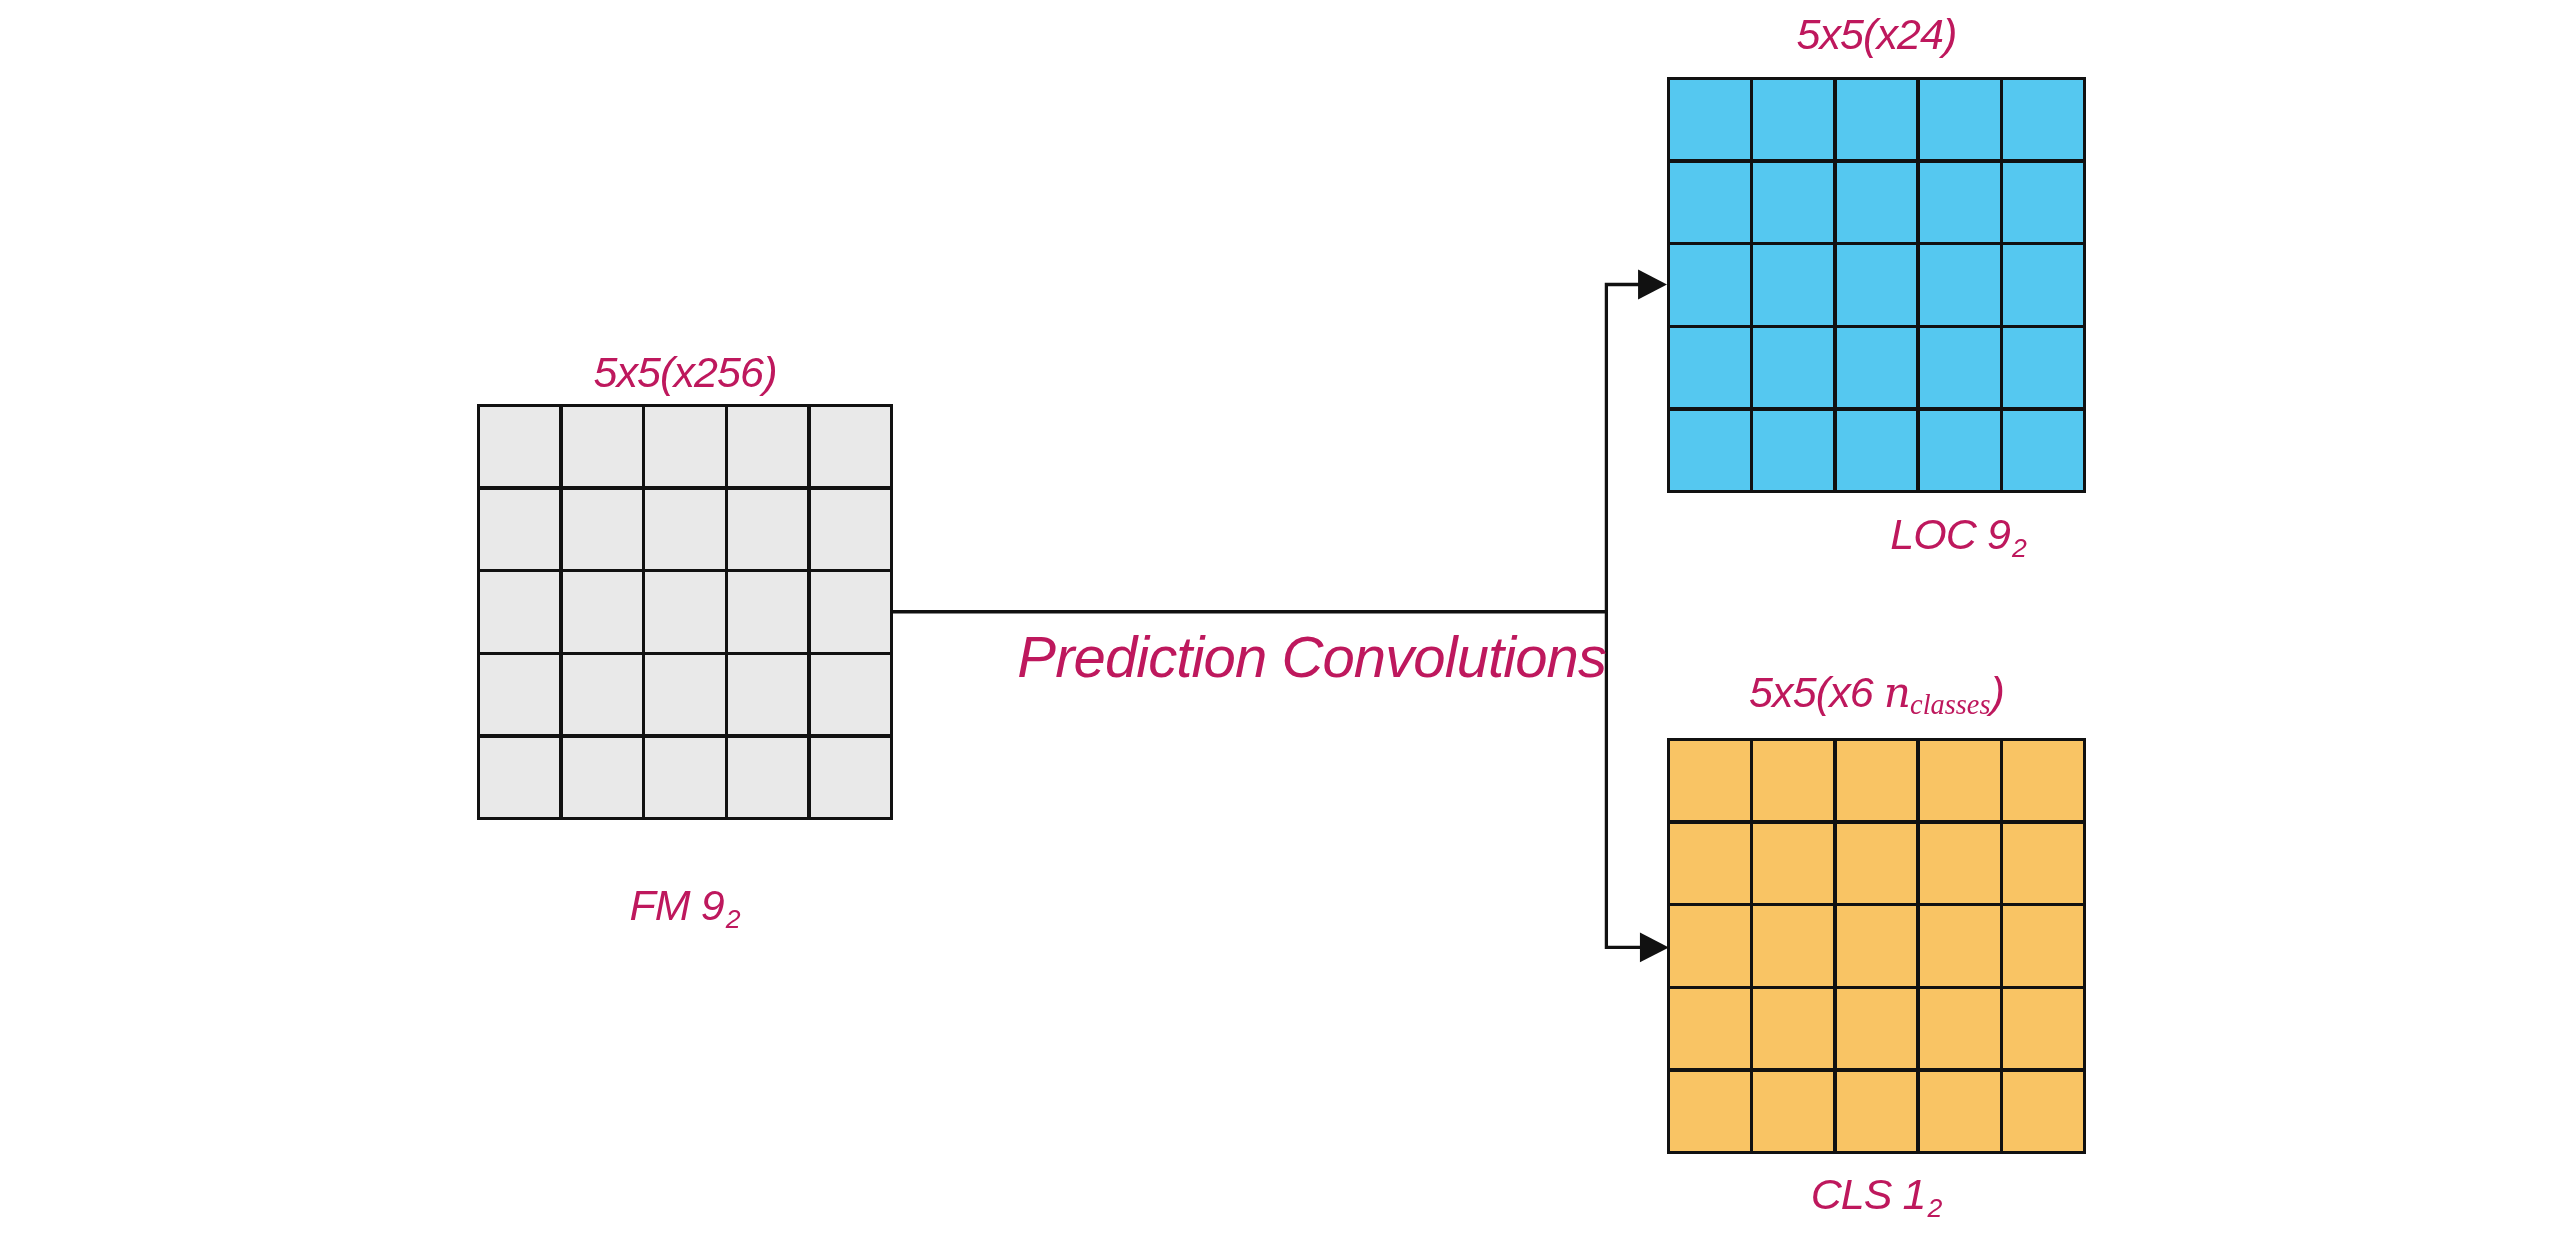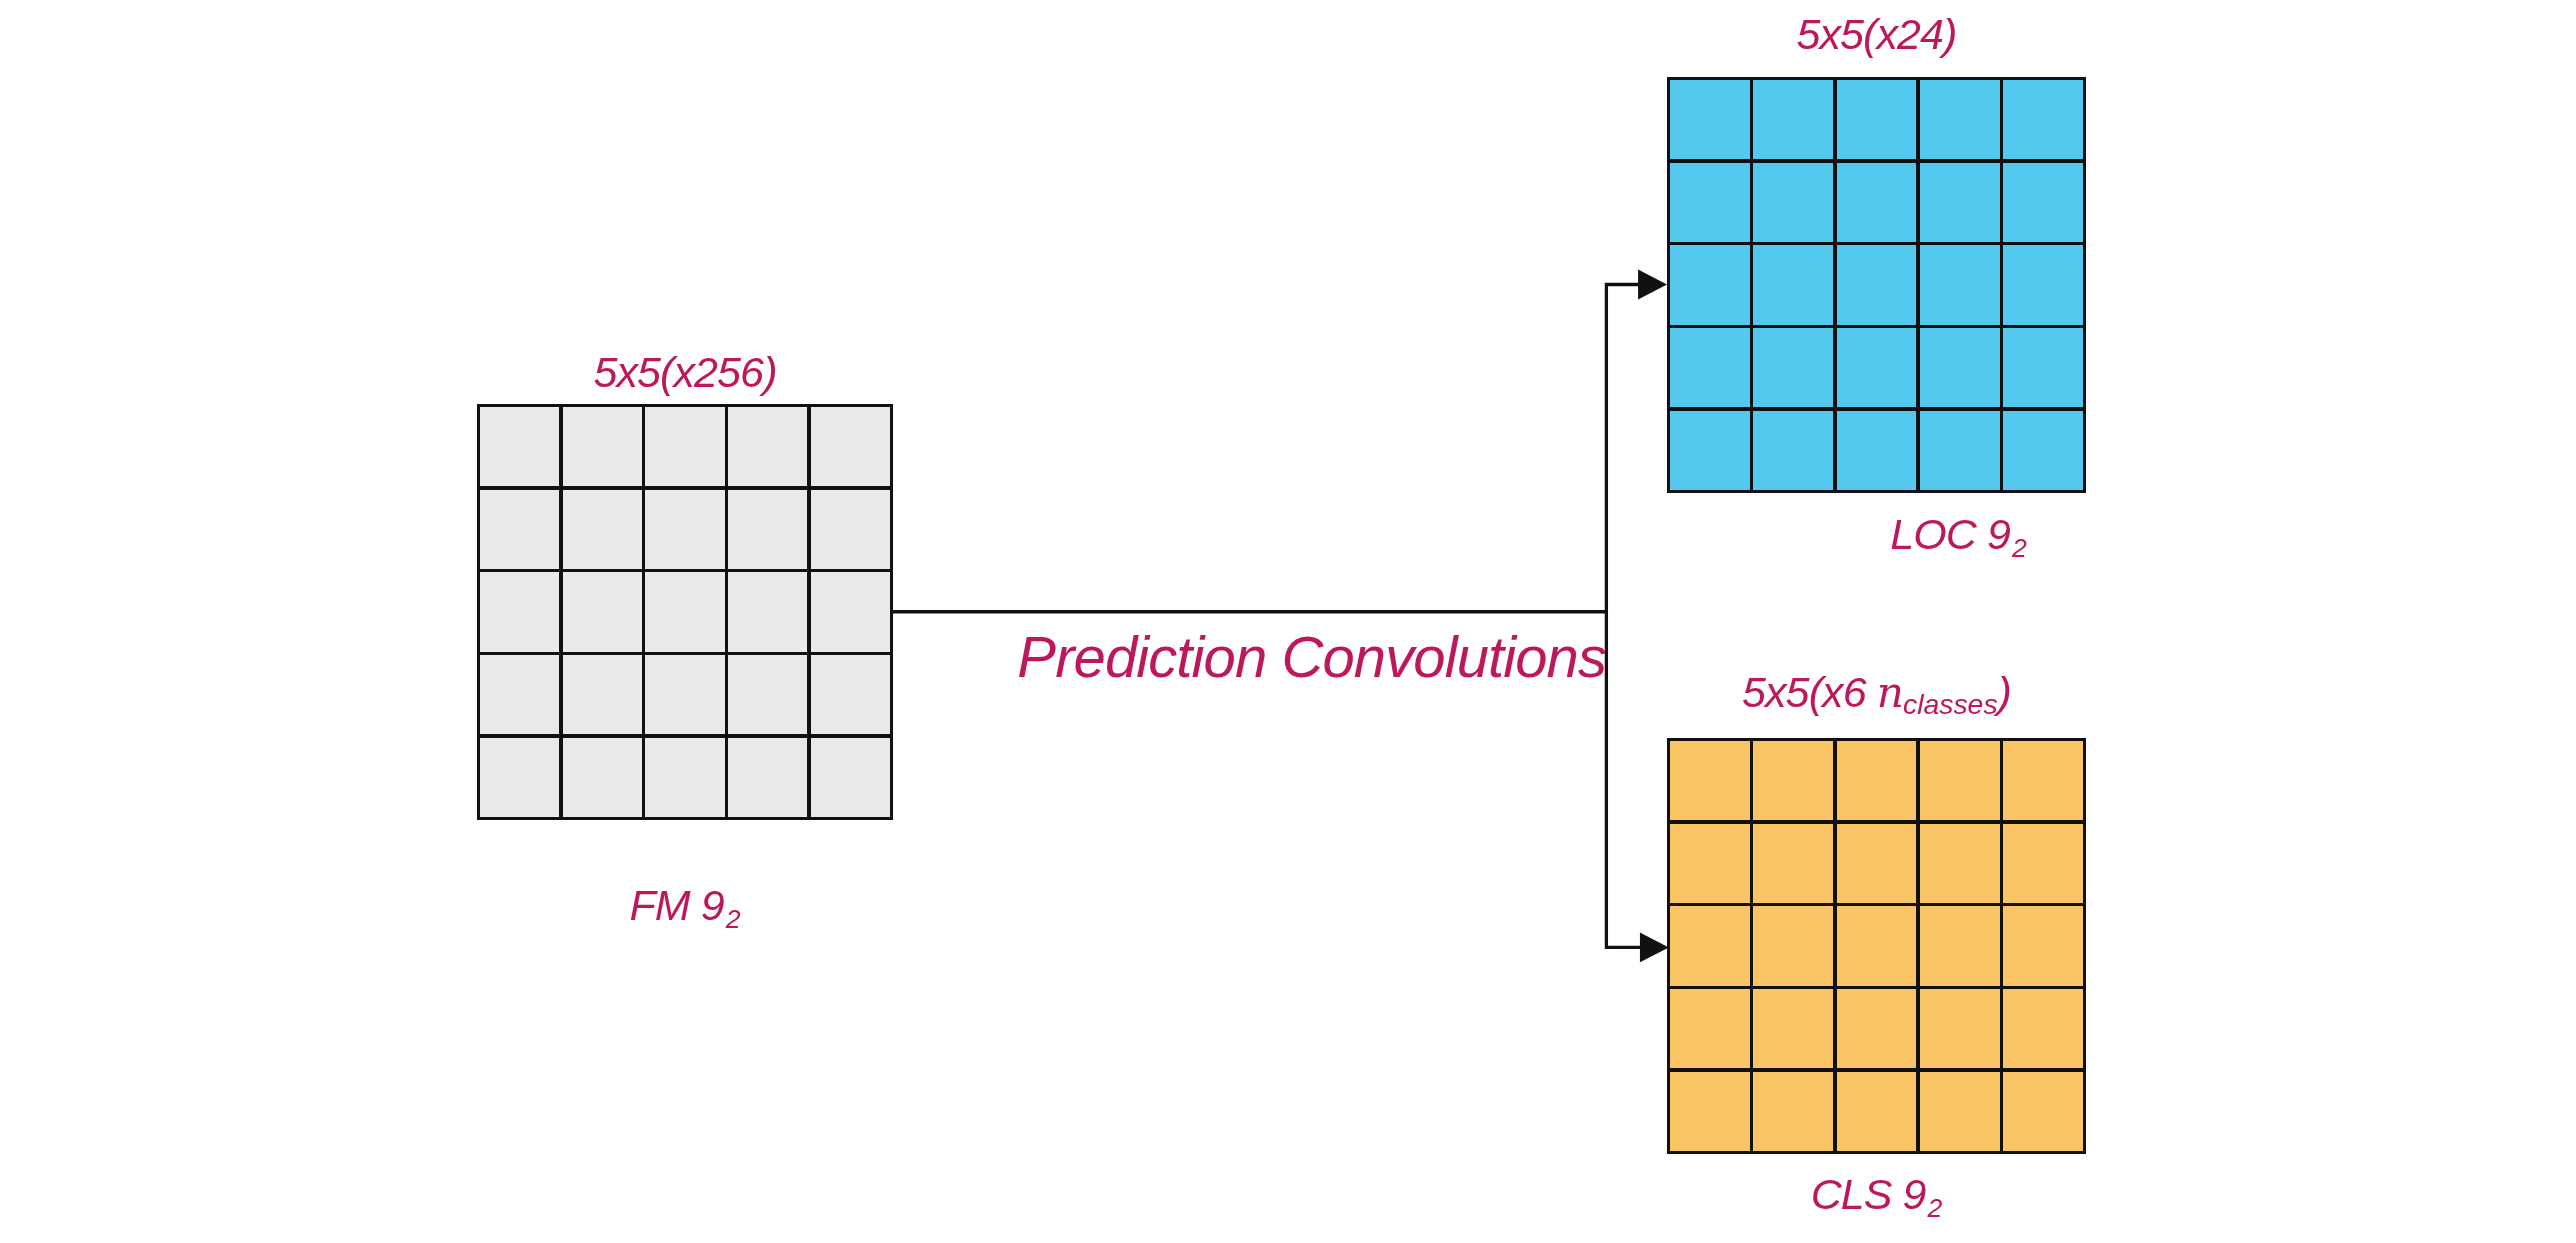--- a/index.html
+++ b/index.html
@@ -69,21 +69,21 @@
     margin-left: 1.9px;
     letter-spacing: 0;
   }
 
   .mathvar {
     font-family: "DejaVu Serif", serif;
     font-style: italic;
     font-size: 0.98em;
   }
   .mathsub {
-    font-family: Liberation Sans, sans-serif;
+    font-family: Liberation Serif, serif;
     font-style: italic;
     font-size: 0.66em;
     position: relative;
     top: 0.24em;
     letter-spacing: 0;
   }
 
   
   .connector {
     position: absolute;
@@ -186,21 +186,21 @@
       <div class="cell"></div>
       <div class="cell"></div>
       <div class="cell"></div>
       <div class="cell"></div>
       <div class="cell"></div>
       <div class="cell"></div>
       <div class="cell"></div>
       <div class="cell"></div>
     </div>
 
-  <div class="label name-label cls-name"><span>CLS 9</span><span class="sub">2</span></div>
+  <div class="label name-label cls-name"><span>CLS 1</span><span class="sub">2</span></div>
 
   <svg class="connector" viewBox="0 0 2763 1334" xmlns="http://www.w3.org/2000/svg">
     <path d="M957 656 H1723 M1723 656 V305 H1762 M1723 656 V1016 H1764" fill="none" stroke-width="3.5" stroke="#111111"></path>
     <path d="M1788 305 L1757 289 L1757 321 Z" fill="#111111"></path>
     <path d="M1790 1016 L1759 1000 L1759 1032 Z" fill="#111111"></path>
   </svg>
 
   <div class="label center-label">Prediction Convolutions</div>
 
 </div>

